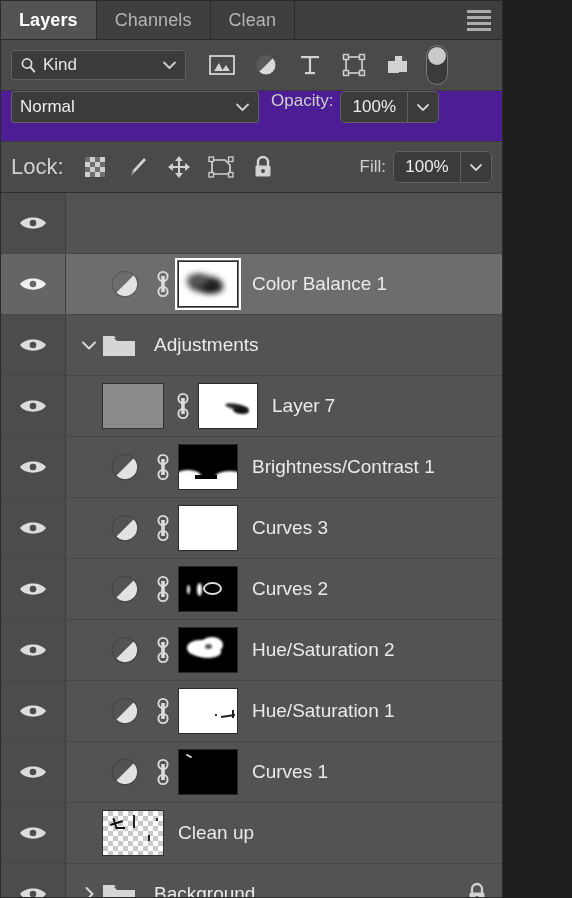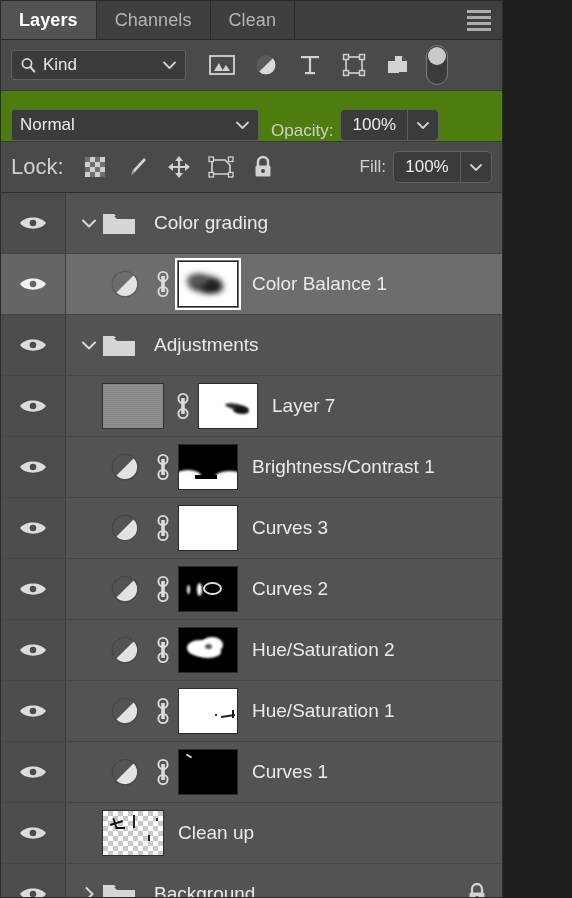--- a/index.html
+++ b/index.html
@@ -120,23 +120,23 @@
     position: absolute;
     left: 1px; top: 1px;
     width: 18px; height: 18px;
     border-radius: 50%;
     background: #c9c9c9;
   }
 
   
   .blendrow {
     height: 50px;
-    background: #4d7c0f;
-    display: flex;
-    align-items: flex-end;
+    background: #4c1d95;
+    display: flex;
+    align-items: flex-start;
     padding: 0 10px;
     border-bottom: 1px solid #3a3a3a;
   }
   .blendselect {
     width: 248px;
     height: 32px;
     background: #3b3b3b;
     border: 1px solid #606060;
     border-radius: 3px;
     display: flex;
@@ -504,34 +504,20 @@
 
   <div class="layerlist">
 
     <div class="layerrow">
       <div class="eyecell">
         <svg width="28" height="18" viewBox="0 0 28 18">
           <path d="M1 9 C6 1.5 22 1.5 27 9 C22 16.5 6 16.5 1 9 Z" fill="#dcdcdc"></path>
           <circle cx="14" cy="9" r="3.3" fill="#4c4c4c"></circle>
         </svg>
       </div>
-      <div class="rowbody">
-        <div class="chev">
-          <svg width="16" height="11" viewBox="0 0 16 11">
-            <polyline points="2,2.5 8,8.5 14,2.5" fill="none" stroke="#d8d8d8" stroke-width="2" stroke-linecap="round" stroke-linejoin="round"></polyline>
-          </svg>
-        </div>
-        <div class="folder">
-          <svg width="34" height="26" viewBox="0 0 34 26">
-            <path d="M1 6 H12 L15 9 H33 V24 H1 Z" fill="#d6d6d6"></path>
-            <path d="M1 4 H12 L14 6 H1 Z" fill="#d6d6d6"></path>
-          </svg>
-        </div>
-        <span class="layername grpname">Color grading</span>
-      </div>
     </div>
 
     <div class="layerrow selected">
       <div class="eyecell">
         <svg width="28" height="18" viewBox="0 0 28 18">
           <path d="M1 9 C6 1.5 22 1.5 27 9 C22 16.5 6 16.5 1 9 Z" fill="#f0f0f0"></path>
           <circle cx="14" cy="9" r="3.3" fill="#656565"></circle>
         </svg>
       </div>
       <div class="rowbody">

